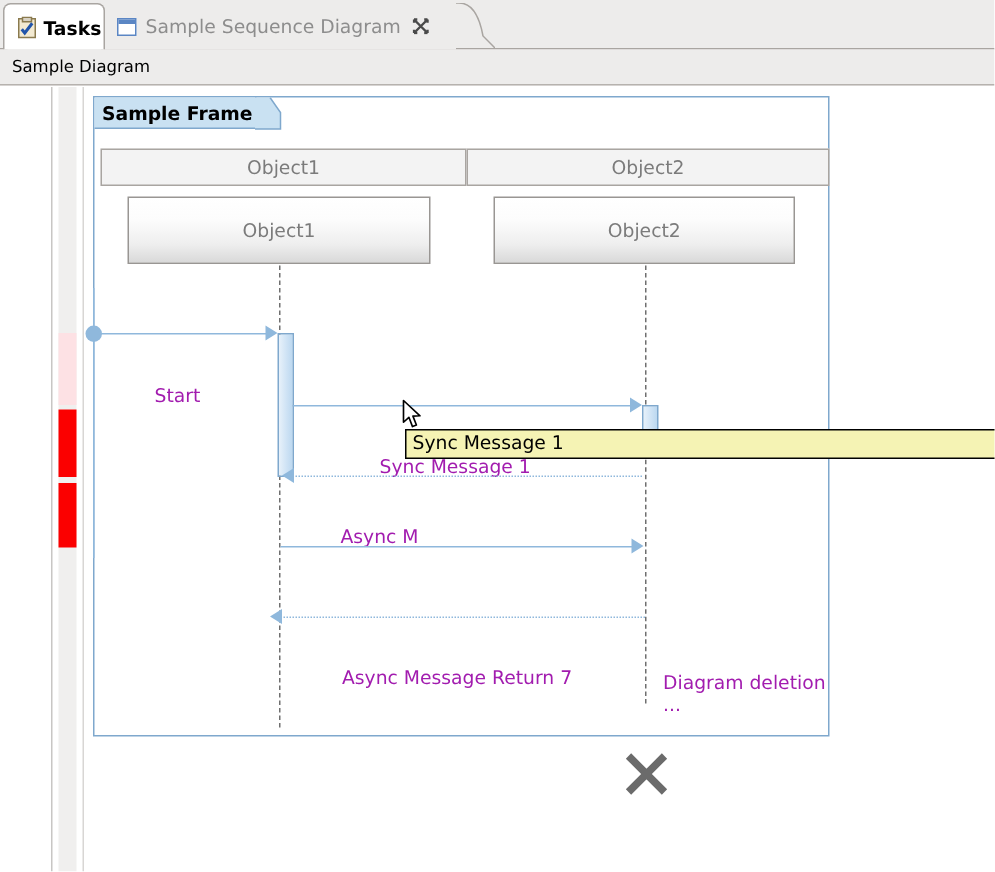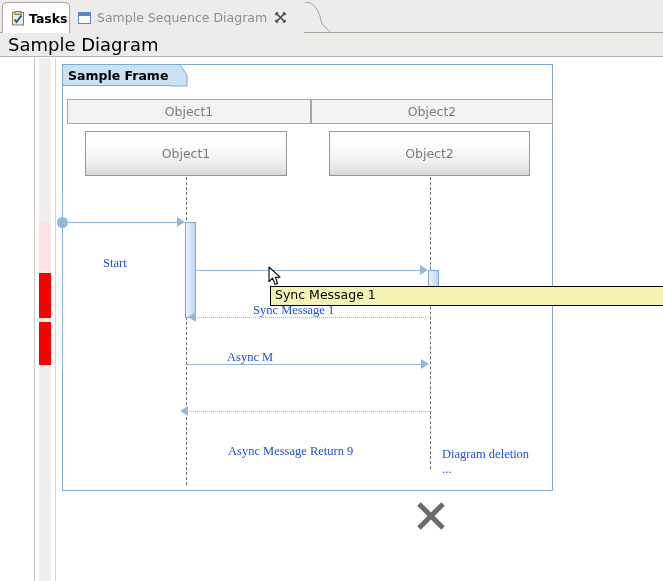--- a/index.html
+++ b/index.html
@@ -104,21 +104,21 @@
     left: 0; top: 33px;
     width: 663px; height: 24px;
     background: #edeceb;
     border-bottom: 1px solid #b6b2ae;
     box-sizing: border-box;
     display: flex;
     align-items: center;
     padding-left: 8px;
   }
   #titlebar .title-text {
-    font-size: 18px;
+    font-size: 11px;
     color: #000000;
   }
 
   
   #canvas {
     position: absolute;
     left: 0; top: 58px;
     width: 663px; height: 578px;
     background: #ffffff;
     overflow: hidden;
@@ -243,23 +243,22 @@
     border-top: 1px solid #8fb8dc;
   }
   .msg-line-dotted {
     position: absolute;
     height: 0;
     border-top: 1px dotted #8fb8dc;
   }
   .msg-label {
     position: absolute;
     font-size: 12.5px;
-    color: #1d4ed8;
+    color: #a21caf;
     white-space: nowrap;
-    font-family: Liberation Serif, serif;
   }
   .arrowhead-r {
     position: absolute;
     width: 0; height: 0;
     border-top: 5px solid transparent;
     border-bottom: 5px solid transparent;
     border-left: 8px solid #8fb8dc;
   }
   .arrowhead-l {
     position: absolute;
@@ -394,21 +393,21 @@
   <div class="msg-line" style="left:163px; top:212px; width:228px;"></div>
   <div class="arrowhead-r" style="left:388px; top:207px;"></div>
 
   <div class="msg-label" style="left:195px; top:292px;">Async M</div>
   <div class="msg-line-dotted" style="left:163px; top:259px; width:233px;"></div>
   <div class="arrowhead-l" style="left:156px; top:254px;"></div>
 
   <div class="msg-line" style="left:155px; top:306px; width:236px;"></div>
   <div class="arrowhead-r" style="left:389px; top:301px;"></div>
 
-  <div class="msg-label" style="left:196px; top:386px;">Async Message Return 9</div>
+  <div class="msg-label" style="left:196px; top:386px;">Async Message Return 7</div>
   <div class="msg-line-dotted" style="left:155px; top:353px; width:243px;"></div>
   <div class="arrowhead-l" style="left:148px; top:348px;"></div>
 
   <div class="msg-label" style="left:410px; top:389px;">Diagram deletion</div>
   <div class="msg-label" style="left:410px; top:404px;">...</div>
   <div class="deletion-x" style="left:384px; top:443px;">
     <svg width="30" height="30" viewBox="0 0 30 30">
       <path d="M3 3 L27 27 M27 3 L3 27" stroke="#6b6b6b" stroke-width="5" fill="none"></path>
     </svg>
   </div>

